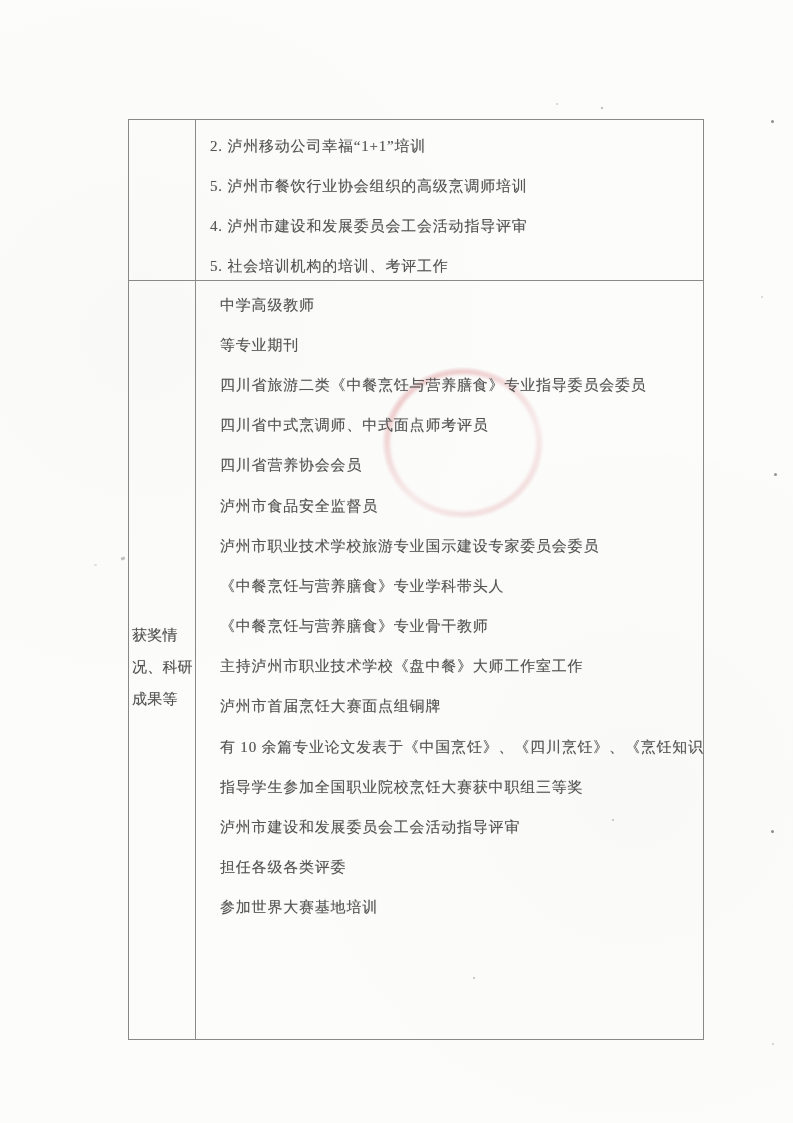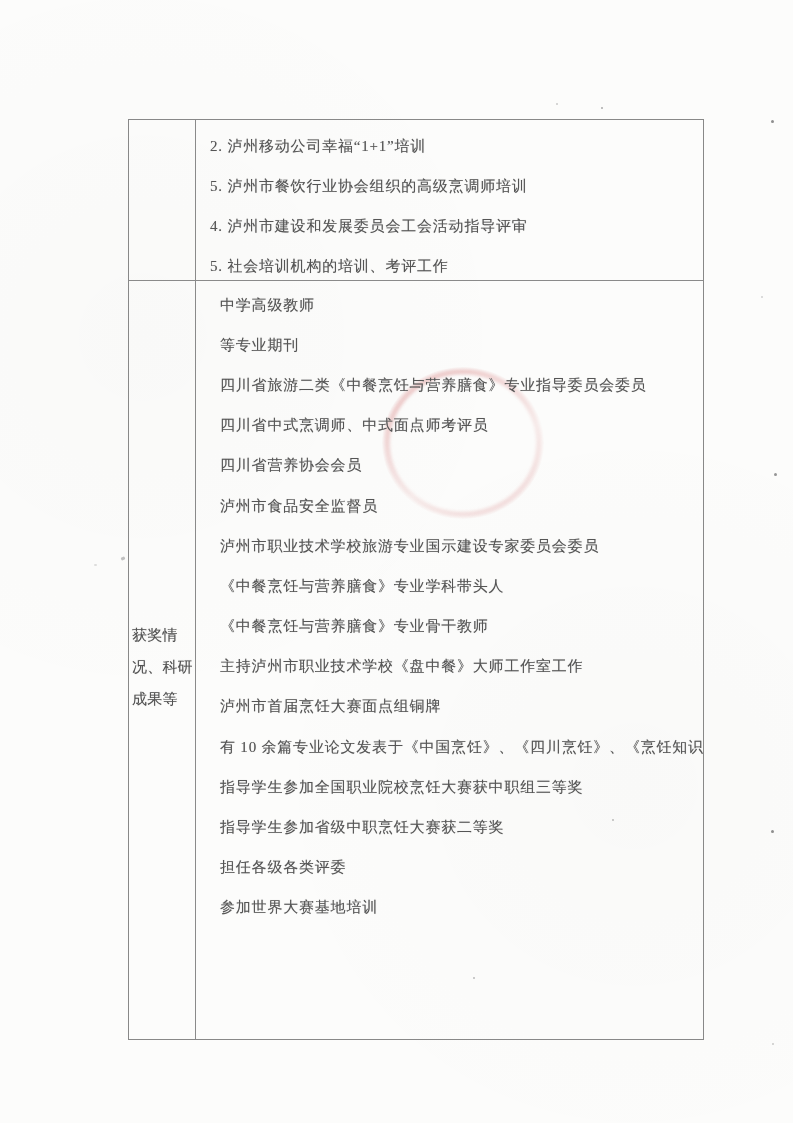--- a/index.html
+++ b/index.html
@@ -144,21 +144,21 @@
         <div class="line">四川省中式烹调师、中式面点师考评员</div>
         <div class="line">四川省营养协会会员</div>
         <div class="line">泸州市食品安全监督员</div>
         <div class="line">泸州市职业技术学校旅游专业国示建设专家委员会委员</div>
         <div class="line">《中餐烹饪与营养膳食》专业学科带头人</div>
         <div class="line">《中餐烹饪与营养膳食》专业骨干教师</div>
         <div class="line">主持泸州市职业技术学校《盘中餐》大师工作室工作</div>
         <div class="line">泸州市首届烹饪大赛面点组铜牌</div>
         <div class="line">有 10 余篇专业论文发表于《中国烹饪》、《四川烹饪》、《烹饪知识》</div>
         <div class="line">指导学生参加全国职业院校烹饪大赛获中职组三等奖</div>
-        <div class="line">指导学生参加省级中职烹饪大赛获二等奖</div>
+        <div class="line">泸州市建设和发展委员会工会活动指导评审</div>
         <div class="line">担任各级各类评委</div>
         <div class="line">参加世界大赛基地培训</div>
       </div>
     </div>
 
   </div>
 
   <div class="speck s1"></div>
   <div class="speck s2"></div>
   <div class="speck s3"></div>

